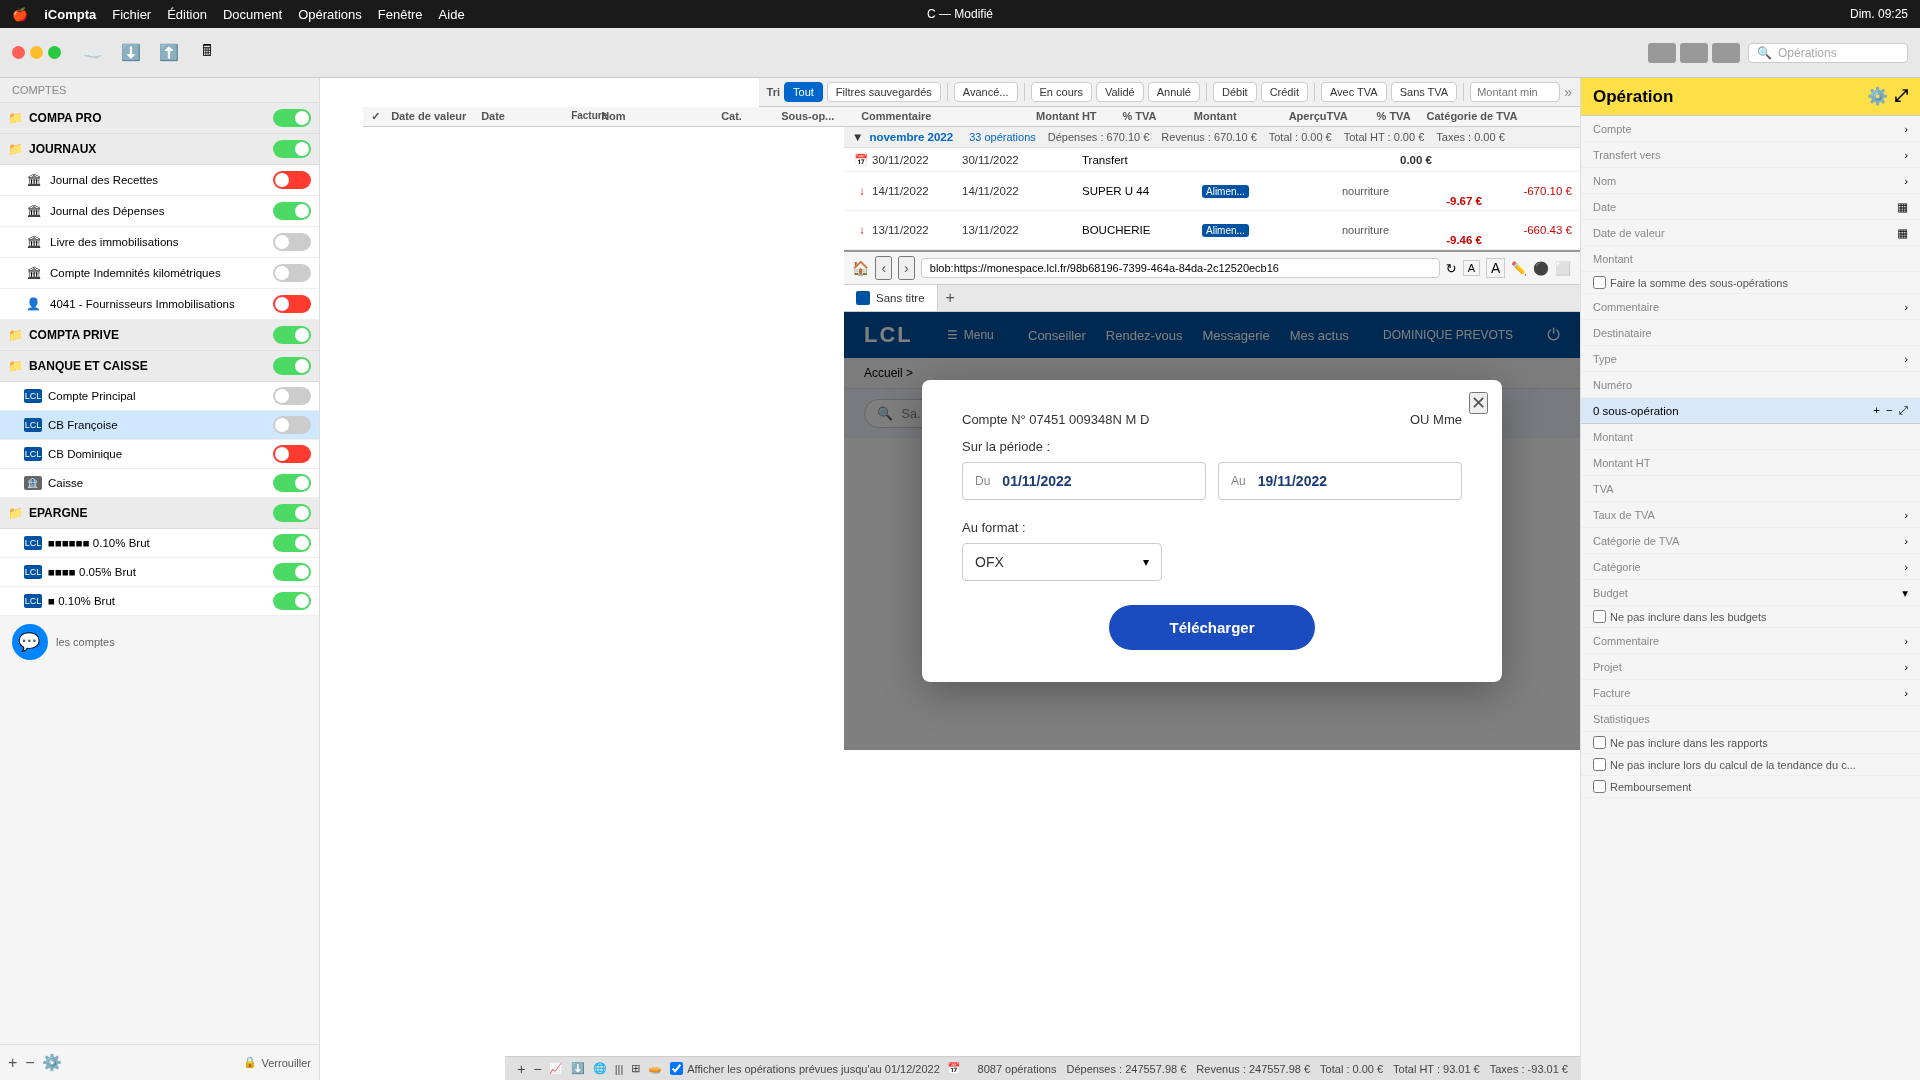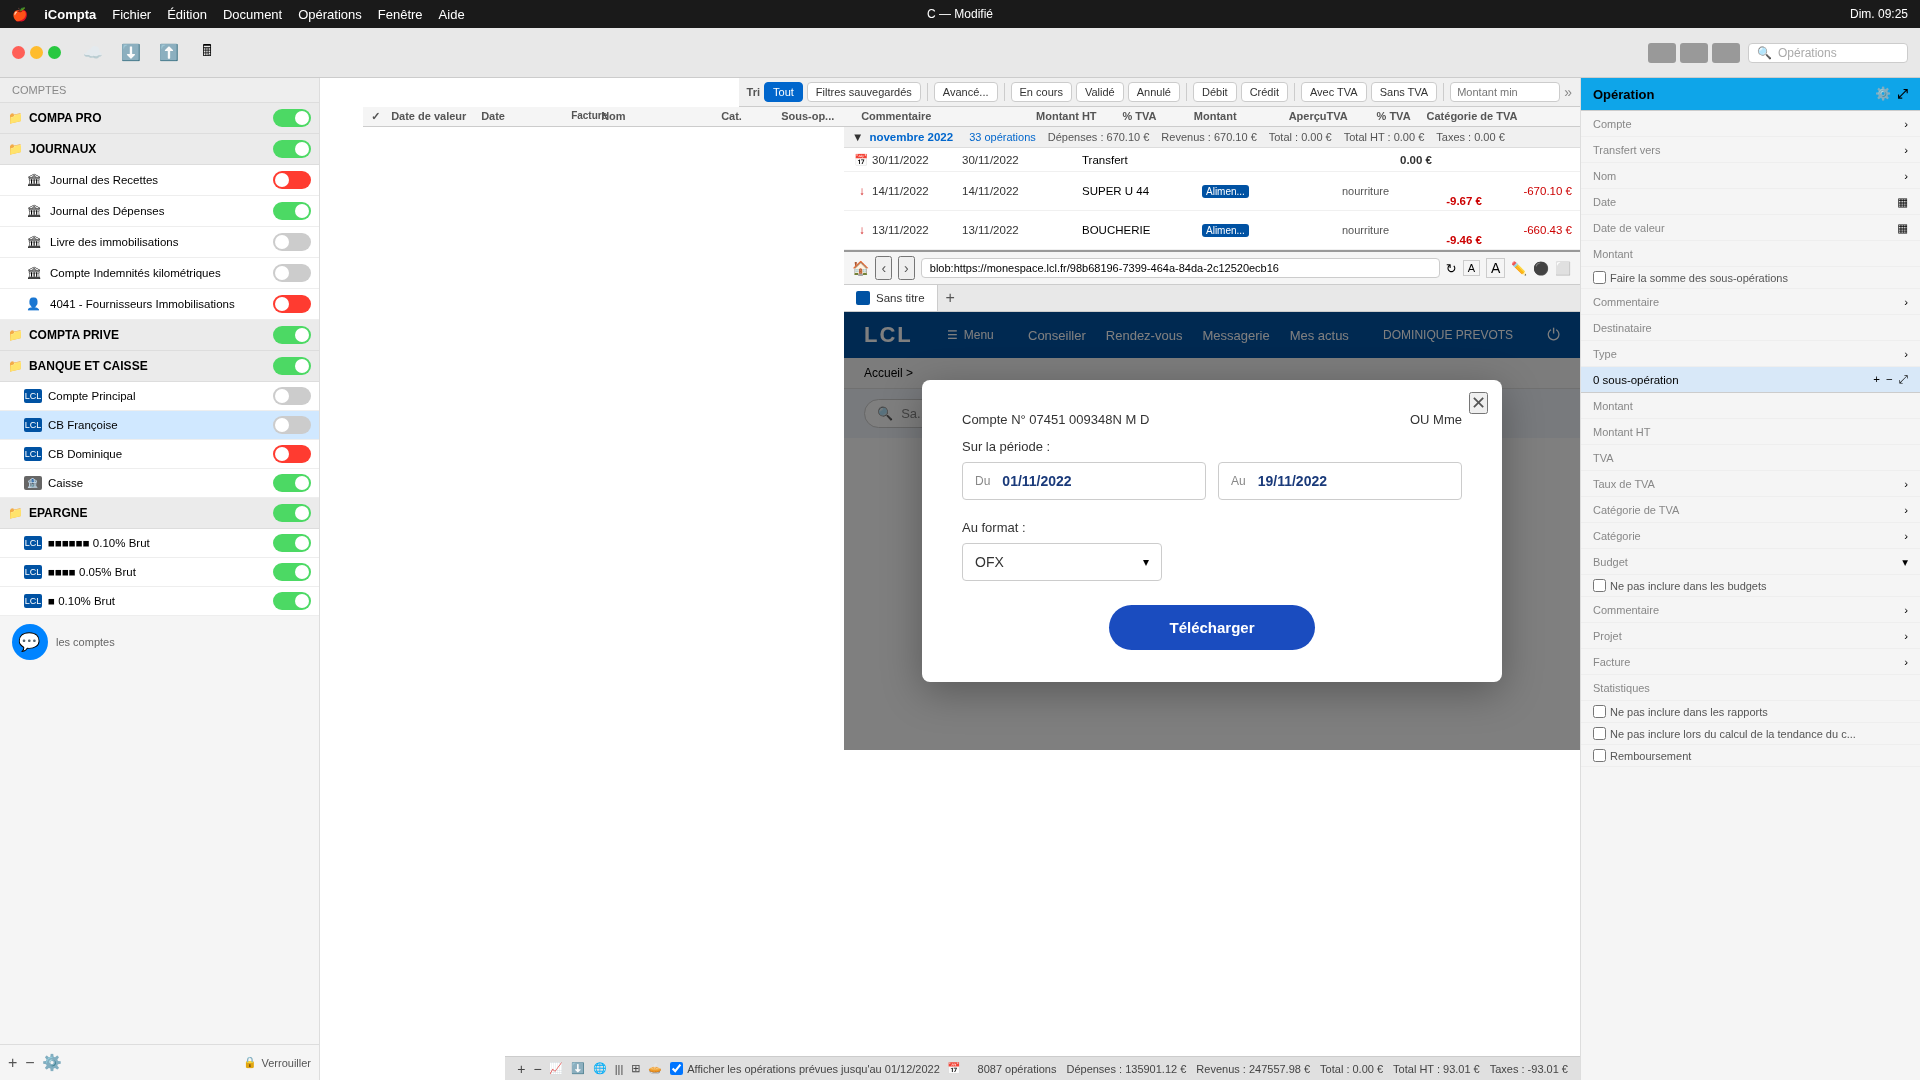--- a/index.html
+++ b/index.html
@@ -218,22 +218,22 @@
       background: #1a4cbf; color: white; border: none; border-radius: 24px;
       padding: 14px 60px; font-size: 15px; font-weight: 600; cursor: pointer;
     }
 
     
     .right-panel {
       width: 340px; background: #f5f5f5; border-left: 1px solid #ddd;
       overflow-y: auto; flex-shrink: 0; font-size: 11.5px;
     }
     .right-panel-header {
-      padding: 8px 12px; font-size: 13px; font-weight: 600;
-      background: #0ea5e9; border-bottom: 1px solid #ccc;
+      padding: 8px 12px; font-size: 17px; font-weight: 600;
+      background: #fde047; border-bottom: 1px solid #ccc;
       display: flex; align-items: center; justify-content: space-between;
     }
     .right-panel-row {
       display: flex; align-items: center; padding: 5px 12px;
       border-bottom: 1px solid #eee; min-height: 26px;
     }
     .right-panel-label {
       width: 110px; color: #888; font-size: 11px; flex-shrink: 0;
     }
     .right-panel-select {
@@ -474,21 +474,21 @@
         <button class="filter-btn">En cours</button>
         <button class="filter-btn">Validé</button>
         <button class="filter-btn">Annulé</button>
         <div class="filter-separator"></div>
         <button class="filter-btn">Débit</button>
         <button class="filter-btn">Crédit</button>
         <div class="filter-separator"></div>
         <button class="filter-btn">Avec TVA</button>
         <button class="filter-btn">Sans TVA</button>
         <div class="filter-separator"></div>
-        <input type="text" style="padding: 3px 6px; border: 1px solid rgb(204, 204, 204); border-radius: 4px; font-size: 11px; width: 110px;" placeholder="Montant min">
+        <input type="text" style="padding: 3px 6px; border: 1px solid rgb(204, 204, 204); border-radius: 4px; font-size: 11px; width: 90px;" placeholder="Montant min">
         <span style="font-size:14px;color:#888;cursor:pointer;">»</span>
       </div>
 
       <div class="table-header">
         <span class="col-check">✓</span>
         <span class="col-date">Date de valeur</span>
         <span class="col-date2">Date</span>
         <span style="width:30px;font-size:10px;">Facture</span>
         <span class="col-name">Nom</span>
         <span class="col-cat">Cat.</span>
@@ -659,21 +659,21 @@
           <span style="cursor:pointer;">⊞</span>
           <span style="cursor:pointer;">🥧</span>
           <label style="display:flex;align-items:center;gap:4px;">
             <input type="checkbox" checked="" style="">
             <span>Afficher les opérations prévues jusqu'au 01/12/2022</span>
           </label>
           <span style="cursor:pointer;">📅</span>
         </div>
         <div class="status-bar-right">
           <span>8087 opérations</span>
-          <span>Dépenses : 135901.12 €</span>
+          <span>Dépenses : 247557.98 €</span>
           <span>Revenus : 247557.98 €</span>
           <span>Total : 0.00 €</span>
           <span>Total HT : 93.01 €</span>
           <span>Taxes : -93.01 €</span>
         </div>
       </div>
     </div>
 
     <div class="right-panel">
       <div class="right-panel-header">
@@ -744,20 +744,26 @@
           <span></span>
         </div>
       </div>
       <div class="right-panel-row">
         <span class="right-panel-label">Type</span>
         <div class="right-panel-select">
           <span></span>
           <span>›</span>
         </div>
       </div>
+      <div class="right-panel-row">
+        <span class="right-panel-label">Numéro</span>
+        <div class="right-panel-select">
+          <span></span>
+        </div>
+      </div>
 
       <div class="sous-op-section">
         <span>0 sous-opération</span>
         <div style="display:flex;gap:6px;">
           <span style="cursor:pointer;">+</span>
           <span style="cursor:pointer;">−</span>
           <span style="cursor:pointer;">⤢</span>
         </div>
       </div>
 

